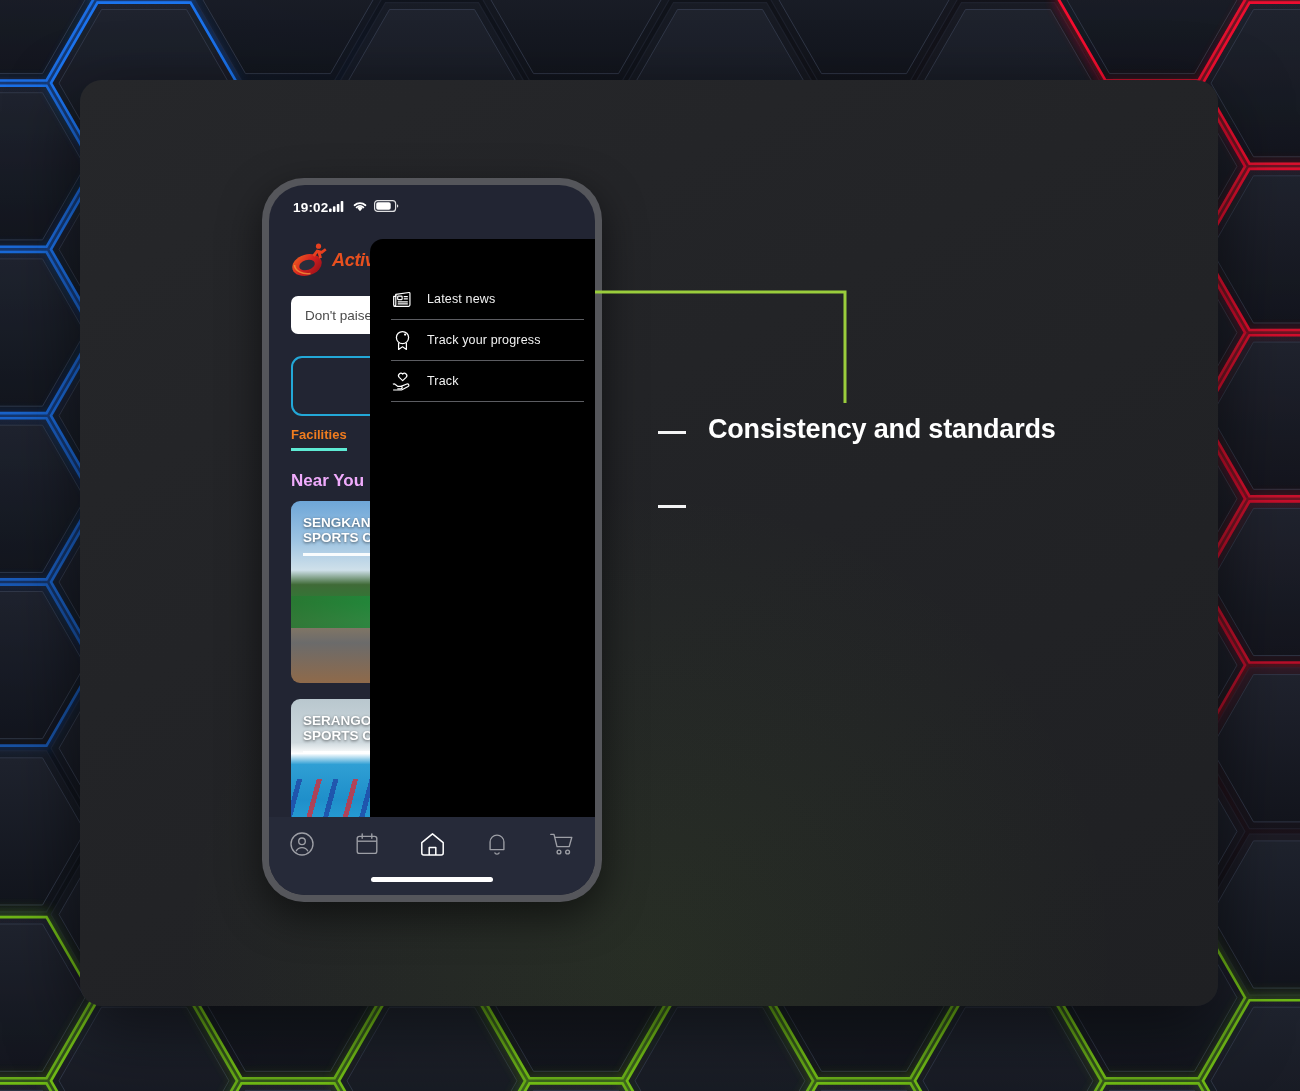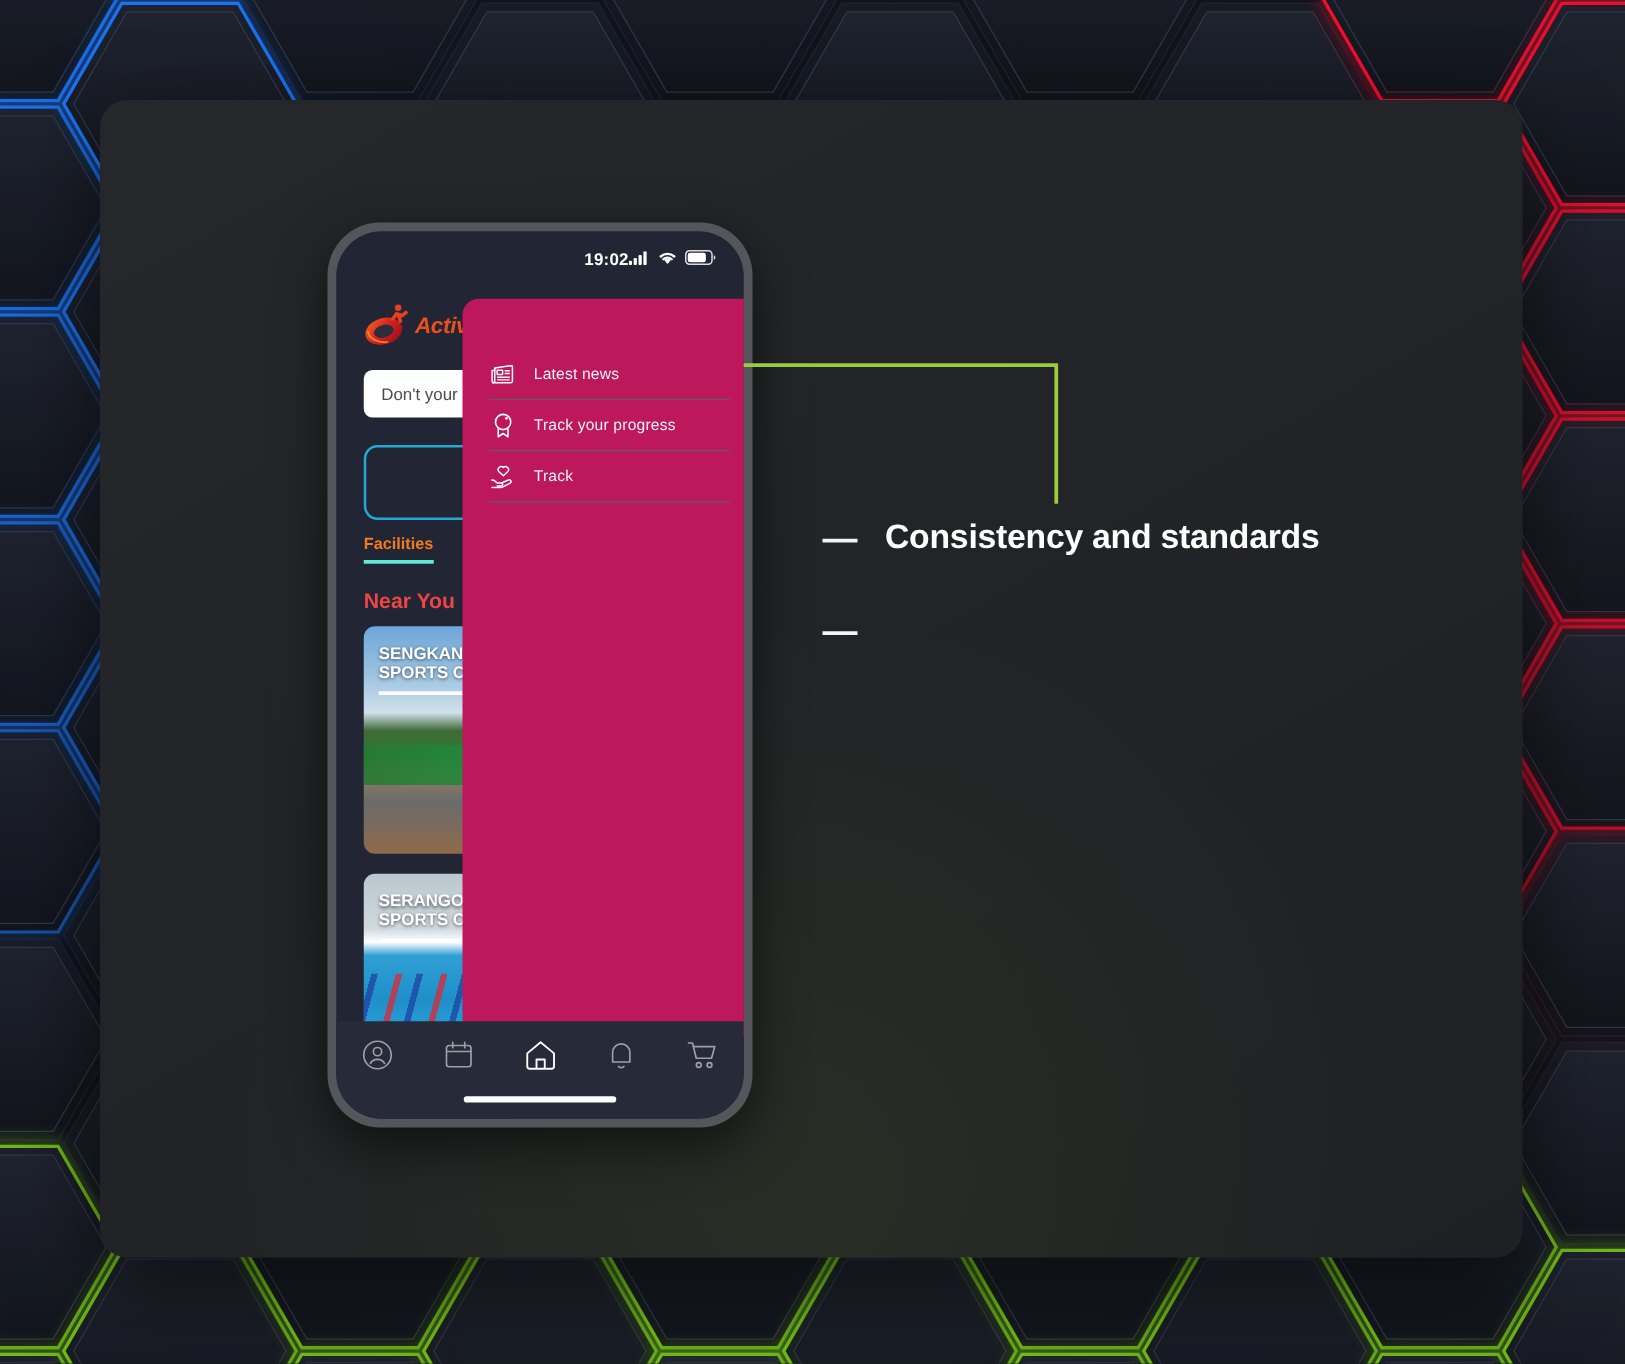--- a/index.html
+++ b/index.html
@@ -51,21 +51,21 @@
     position:relative;
     width:100%; height:100%;
     background:#222533;
     border-radius:36px;
     overflow:hidden;
   }
 
   
   .statusbar {
     position:absolute; top:0; left:0; right:0; height:44px;
-    display:flex; align-items:center; justify-content:flex-end;
+    display:flex; align-items:center; justify-content:flex-start;
     padding:0 22px 0 24px;
     color:#fff; font-size:13.5px; font-weight:700;
     letter-spacing:0.2px;
     z-index:6;
   }
   .sb-right { display:flex; align-items:center; gap:6px; }
 
   
   .app-body { position:absolute; top:44px; left:0; right:0; bottom:0; }
 
@@ -96,21 +96,21 @@
 
   .tabs { position:absolute; top:198px; left:22px; width:250px; display:flex; }
   .tab {
     font-size:13px; font-weight:800; color:#f07c1f;
     padding-bottom:6px; border-bottom:3px solid #5eead4;
     white-space:nowrap;
   }
 
   .nearyou {
     position:absolute; top:242px; left:22px;
-    color:#ef4444; font-size:17px; font-weight:800; white-space:nowrap;
+    color:#f0abfc; font-size:17px; font-weight:800; white-space:nowrap;
   }
 
   .cards { position:absolute; top:272px; left:22px; width:250px; }
   .fac-card {
     position:relative; width:250px; height:182px;
     border-radius:9px; overflow:hidden; margin-bottom:16px;
   }
   .fac-title {
     position:absolute; top:14px; left:12px; right:10px;
     color:#fff; font-size:13.5px; font-weight:700; line-height:1.13;
@@ -145,21 +145,21 @@
       rgba(255,255,255,0.0) 0px, rgba(255,255,255,0.0) 14px,
       rgba(220,40,50,0.75) 14px, rgba(220,40,50,0.75) 19px,
       rgba(255,255,255,0.0) 19px, rgba(255,255,255,0.0) 30px,
       rgba(30,60,160,0.7) 30px, rgba(30,60,160,0.7) 35px);
   }
 
   
   .drawer {
     position:absolute; left:101px; top:54px;
     width:235px; height:590px;
-    background:#be185d;
+    background:#000000;
     border-top-left-radius:13px;
     z-index:8;
     padding-top:40px;
   }
   .menu { margin:0 21px; }
   .menu-item {
     display:flex; align-items:center; gap:14px;
     height:41px;
     border-bottom:1px solid #5c5d62;
     color:#f2f2f2; font-size:12.5px; letter-spacing:0.15px;
@@ -475,21 +475,21 @@
               <g fill="#e8401f" transform="translate(21,0)">
                 <circle cx="6.5" cy="3.2" r="2.6"></circle>
                 <path d="M4.6 6.4 l4.8 1.4 l3.6 -2.6 l1.6 2.1 l-4.6 3.6 l-1.2 -0.4 l1.1 4.2 l-2.6 0.8 l-1.6 -5.4 l-3 3.6 l-2.3 -1.6 l3.1 -4.1 z"></path>
               </g>
             </svg>
           </span>
           <span class="logo-text">ActiveS</span>
         </div>
 
         <div class="searchbar">
-          <span>Don't your</span>
+          <span>Don't paise</span>
         </div>
 
         <div class="cash-card">
           <span class="cash-label">MyCa</span>
           <span class="cash-amt">$20.</span>
         </div>
 
         <div class="tabs">
           <span class="tab">Facilities</span>
         </div>

